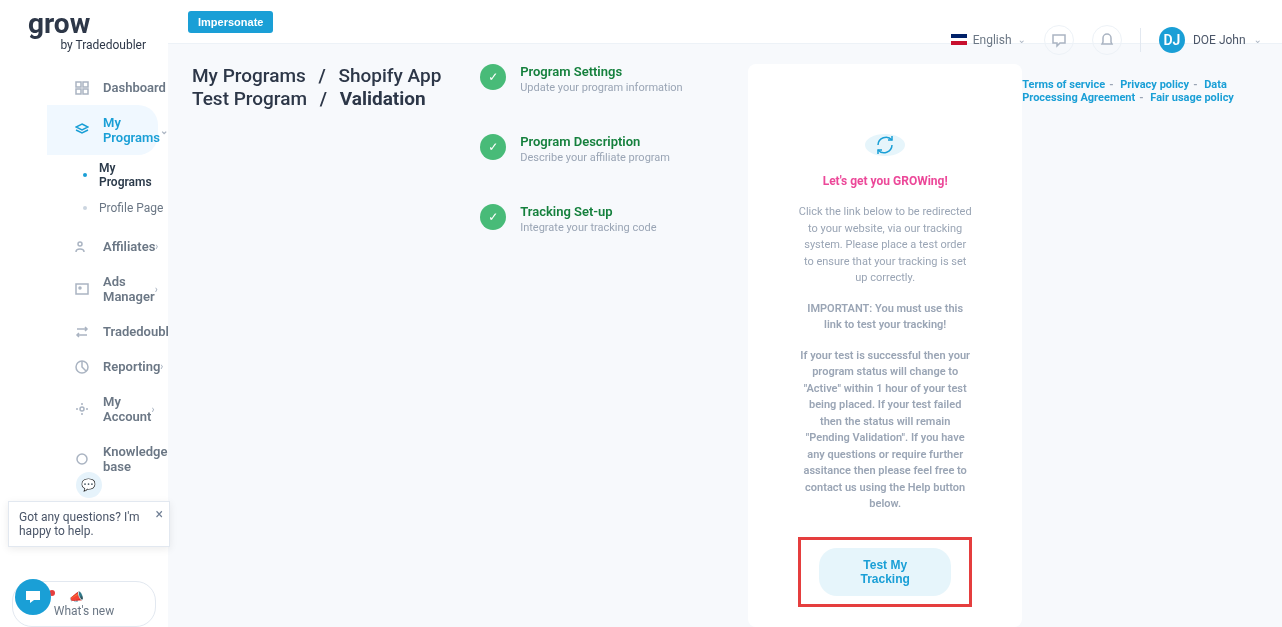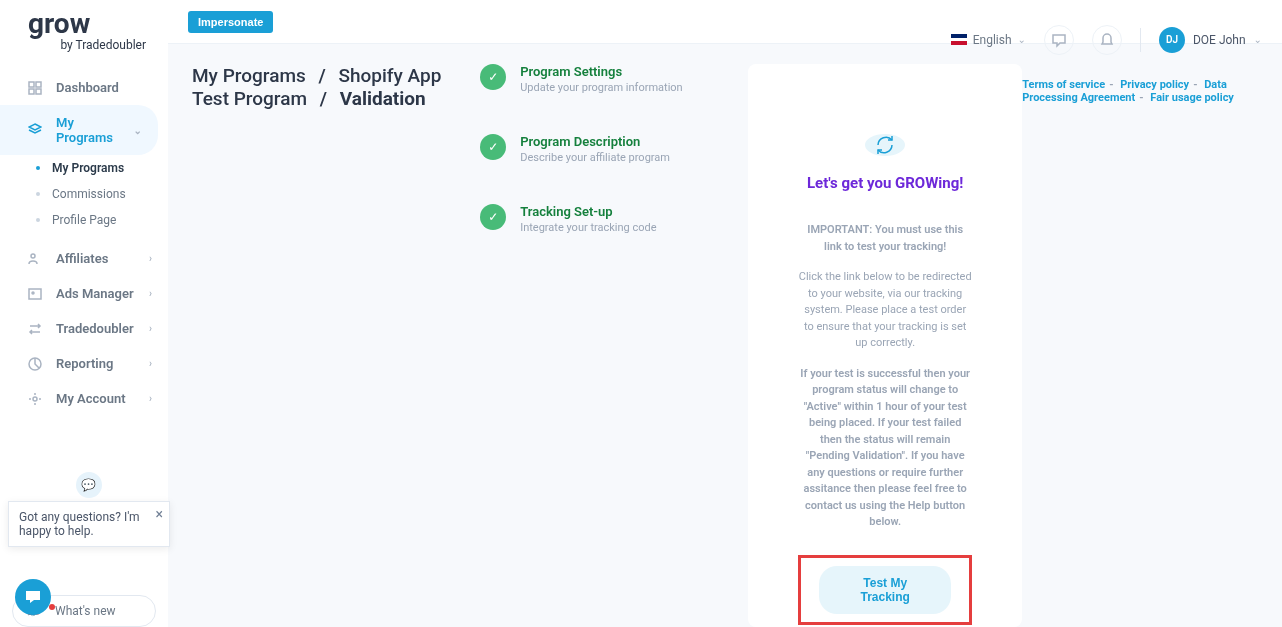--- a/index.html
+++ b/index.html
@@ -2,64 +2,64 @@
 <html><head>
 <meta charset="utf-8">
 <style>
 *{box-sizing:border-box;margin:0;padding:0;}
 body{font-family:-apple-system,BlinkMacSystemFont,"Segoe UI",Roboto,sans-serif;font-size:13px;color:#4a5568;background:#f7f9fc;}
 .app{display:flex;width:1282px;height:627px;overflow:hidden;position:relative;}
 .sidebar{width:168px;background:#fff;display:flex;flex-direction:column;flex-shrink:0;}
 .logo{padding:10px 20px 10px 28px;}
 .logo-text{font-size:28px;font-weight:700;color:#2d3748;line-height:1;}
 .logo-sub{font-size:12px;color:#2d3748;text-align:right;padding-right:2px;}
-.nav{flex:1;padding-top:8px;}
+.nav{flex:1;padding-top:8px;padding-left:47px;}
 .nav-item{display:flex;align-items:center;padding:10px 16px 10px 28px;color:#6b7785;font-size:13px;font-weight:600;cursor:pointer;}
 .nav-item.active{background:#f0f8ff;color:#1a9fd6;border-radius:0 20px 20px 0;margin-right:10px;}
 .nav-icon{width:14px;height:14px;margin-right:14px;display:inline-flex;align-items:center;justify-content:center;}
 .nav-chev{margin-left:auto;font-size:10px;color:#aab4c2;}
 .sub-nav{padding-left:28px;margin-bottom:8px;}
 .sub-item{display:flex;align-items:center;padding:6px 0 6px 24px;font-size:12px;color:#6b7785;cursor:pointer;position:relative;}
 .sub-item::before{content:"";position:absolute;left:8px;width:4px;height:4px;border-radius:50%;background:#cbd5e0;}
 .sub-item.active{color:#2b3a4a;font-weight:600;}
 .sub-item.active::before{background:#1a9fd6;}
-.whatsnew{margin:18px 12px 0;border:1px solid #e2e8f0;border-radius:20px;padding:8px 14px;display:flex;align-items:center;font-size:12px;color:#6b7785;position:relative;}
+.whatsnew{margin:18px 12px 0;border:1px solid #e2e8f0;border-radius:20px;padding:8px 14px;display:flex;align-items:center;font-size:12px;color:#6b7785;position:relative;flex-direction:column;}
 .whatsnew-dot{position:absolute;top:8px;left:36px;width:6px;height:6px;background:#e53e3e;border-radius:50%;}
 .chat-bubble{position:absolute;bottom:12px;left:15px;width:36px;height:36px;background:#1a9fd6;border-radius:50%;display:flex;align-items:center;justify-content:center;}
 .chat-popup{position:absolute;bottom:80px;left:8px;width:162px;background:#fff;border:1px solid #e2e8f0;padding:8px 10px;font-size:12px;color:#4a5568;box-shadow:0 2px 8px rgba(0,0,0,0.08);}
 .chat-close{position:absolute;top:4px;right:6px;font-size:14px;color:#718096;cursor:pointer;}
 .chat-avatar{position:absolute;top:-30px;left:50%;transform:translateX(-50%);width:26px;height:26px;background:#e6f3fb;border-radius:50%;display:flex;align-items:center;justify-content:center;}
 .main{flex:1;display:flex;flex-direction:column;background:#f7f9fc;}
 .topbar{height:44px;background:#fff;border-bottom:1px solid #edf2f7;display:flex;align-items:center;padding:0 20px;}
 .impersonate{background:#1a9fd6;color:#fff;font-size:11px;font-weight:600;padding:5px 10px;border-radius:3px;border:none;cursor:pointer;}
 .topbar-right{margin-left:auto;display:flex;align-items:center;gap:18px;margin-top:36px;}
 .lang{display:flex;align-items:center;gap:6px;font-size:12px;color:#6b7785;cursor:pointer;}
 .flag{width:16px;height:11px;background:linear-gradient(to bottom,#012169 33%,#fff 33%,#fff 66%,#c8102e 66%);position:relative;}
 .top-icon{width:30px;height:30px;border:1px solid #edf2f7;border-radius:50%;display:flex;align-items:center;justify-content:center;color:#aab4c2;cursor:pointer;}
 .divider{width:1px;height:24px;background:#e2e8f0;}
-.avatar{width:26px;height:26px;background:#1a9fd6;color:#fff;font-size:10px;font-weight:600;border-radius:50%;display:flex;align-items:center;justify-content:center;}
+.avatar{width:26px;height:26px;background:#1a9fd6;color:#fff;font-size:14px;font-weight:600;border-radius:50%;display:flex;align-items:center;justify-content:center;}
 .user{display:flex;align-items:center;gap:8px;font-size:12px;color:#4a5568;cursor:pointer;}
 .content{flex:1;padding:20px 24px 0;display:flex;overflow:hidden;}
 .breadcrumb{font-size:19px;font-weight:600;color:#2d3748;margin-bottom:24px;}
 .breadcrumb .sep{margin:0 8px;color:#2d3748;}
 .breadcrumb .muted{color:#2d3748;font-weight:500;}
 .breadcrumb .current{font-weight:700;}
 .cols{display:flex;gap:22px;flex:1;}
 .steps{width:260px;flex-shrink:0;}
 .step{display:flex;gap:14px;padding:0 0 40px 14px;position:relative;}
 .step-badge{width:26px;height:26px;border-radius:50%;background:#48bb78;color:#fff;display:flex;align-items:center;justify-content:center;flex-shrink:0;font-size:12px;}
 .step-title{font-size:13px;font-weight:600;color:#15803d;}
 .step-desc{font-size:11px;color:#9aa5b5;margin-top:2px;}
 .step.active{background:#1a9fd6;border-radius:6px;padding:16px 16px;margin-bottom:0;}
 .step.active .step-badge{background:transparent;border:none;}
 .step.active .step-title{color:#fff;}
 .step.active .step-desc{color:#e0f2fb;}
 .panel{flex:1;background:#fff;border-radius:8px;padding:30px 50px 20px;display:flex;flex-direction:column;max-width:800px;}
 .panel-icon{width:40px;height:40px;background:#e6f5fb;border-radius:50%;margin:40px auto 18px;display:flex;align-items:center;justify-content:center;}
-.panel-title{font-size:15px;font-weight:700;color:#6d28d9;text-align:center;margin-bottom:30px;}
+.panel-title{font-size:12px;font-weight:700;color:#ec4899;text-align:center;margin-bottom:16px;}
 .panel-text{font-size:11px;color:#9aa5b5;text-align:center;margin-bottom:14px;line-height:1.5;}
 .panel-text.bold{font-weight:600;}
 .test-wrap{display:flex;justify-content:center;margin-top:10px;}
 .test-highlight{border:3px solid #e53e3e;padding:8px 18px;}
 .test-btn{background:#e6f5fb;color:#1a9fd6;font-size:12px;font-weight:600;padding:10px 20px;border:none;border-radius:18px;cursor:pointer;}
 .panel-footer{margin-top:auto;display:flex;justify-content:space-between;padding-top:40px;}
 .btn-back{background:#fff;border:1px solid #e2e8f0;color:#4a5568;font-size:12px;font-weight:600;padding:10px 24px;border-radius:18px;cursor:pointer;}
 .btn-finish{background:#d946ef;color:#fff;font-size:12px;font-weight:600;padding:10px 30px;border:none;border-radius:18px;cursor:pointer;}
 .footer{padding:14px 0 12px;font-size:11px;color:#1a9fd6;font-weight:bold;}
 .footer a{color:#1a9fd6;text-decoration:none;}
@@ -94,23 +94,20 @@
             </svg>
         </span>
         <span>My Programs</span>
         <span class="nav-chev">⌄</span>
       </div>
       <div class="sub-nav">
         <div class="sub-item active">
             <span>My Programs</span>
           </div>
         <div class="sub-item">
-            <span>Commissions</span>
-          </div>
-        <div class="sub-item">
             <span>Profile Page</span>
           </div>
       </div>
       <div class="nav-item">
         <span class="nav-icon">
             <svg width="14" height="14" viewBox="0 0 14 14" fill="none" stroke="#aab4c2" stroke-width="1.5">
               <circle cx="5" cy="4" r="2"></circle>
               <path d="M1 12c0-2 2-3 4-3s4 1 4 3"></path>
             </svg>
           </span>
@@ -148,20 +145,28 @@
       </div>
       <div class="nav-item">
         <span class="nav-icon">
             <svg width="14" height="14" viewBox="0 0 14 14" fill="none" stroke="#aab4c2" stroke-width="1.5">
               <circle cx="7" cy="7" r="2"></circle>
               <path d="M7 1v2M7 11v2M1 7h2M11 7h2"></path>
             </svg>
           </span>
         <span>My Account</span>
         <span class="nav-chev">›</span>
+      </div>
+      <div class="nav-item">
+        <span class="nav-icon">
+            <svg width="14" height="14" viewBox="0 0 14 14" fill="none" stroke="#aab4c2" stroke-width="1.5">
+              <circle cx="7" cy="7" r="5"></circle>
+            </svg>
+          </span>
+        <span>Knowledge base</span>
       </div>
     </div>
     <div class="whatsnew">
       <span class="nav-icon">📣</span>
       <span class="whatsnew-dot"></span>
       <span>What's new</span>
     </div>
   </div>
 
   <div class="main">
@@ -227,22 +232,22 @@
         </div>
 
         <div class="panel">
           <div class="panel-icon">
             <svg width="22" height="22" viewBox="0 0 22 22" fill="none" stroke="#1a9fd6" stroke-width="1.5">
                 <path d="M18 6a8 8 0 00-14 5M4 16a8 8 0 0014-5"></path>
                 <path d="M18 2v4h-4M4 20v-4h4"></path>
               </svg>
           </div>
           <div class="panel-title">Let's get you GROWing!</div>
+          <div class="panel-text">Click the link below to be redirected to your website, via our tracking system. Please place a test order to ensure that your tracking is set up correctly.</div>
           <div class="panel-text bold">IMPORTANT: You must use this link to test your tracking!</div>
-          <div class="panel-text">Click the link below to be redirected to your website, via our tracking system. Please place a test order to ensure that your tracking is set up correctly.</div>
           <div class="panel-text bold">If your test is successful then your program status will change to "Active" within 1 hour of your test being placed. If your test failed then the status will remain "Pending Validation". If you have any questions or require further assitance then please feel free to contact us using the Help button below.</div>
           <div class="test-wrap">
             <div class="test-highlight">
               <button class="test-btn">Test My Tracking</button>
             </div>
           </div>
           <div class="panel-footer">
             <button class="btn-back">Back</button>
             <button class="btn-finish">Finish</button>
           </div>

